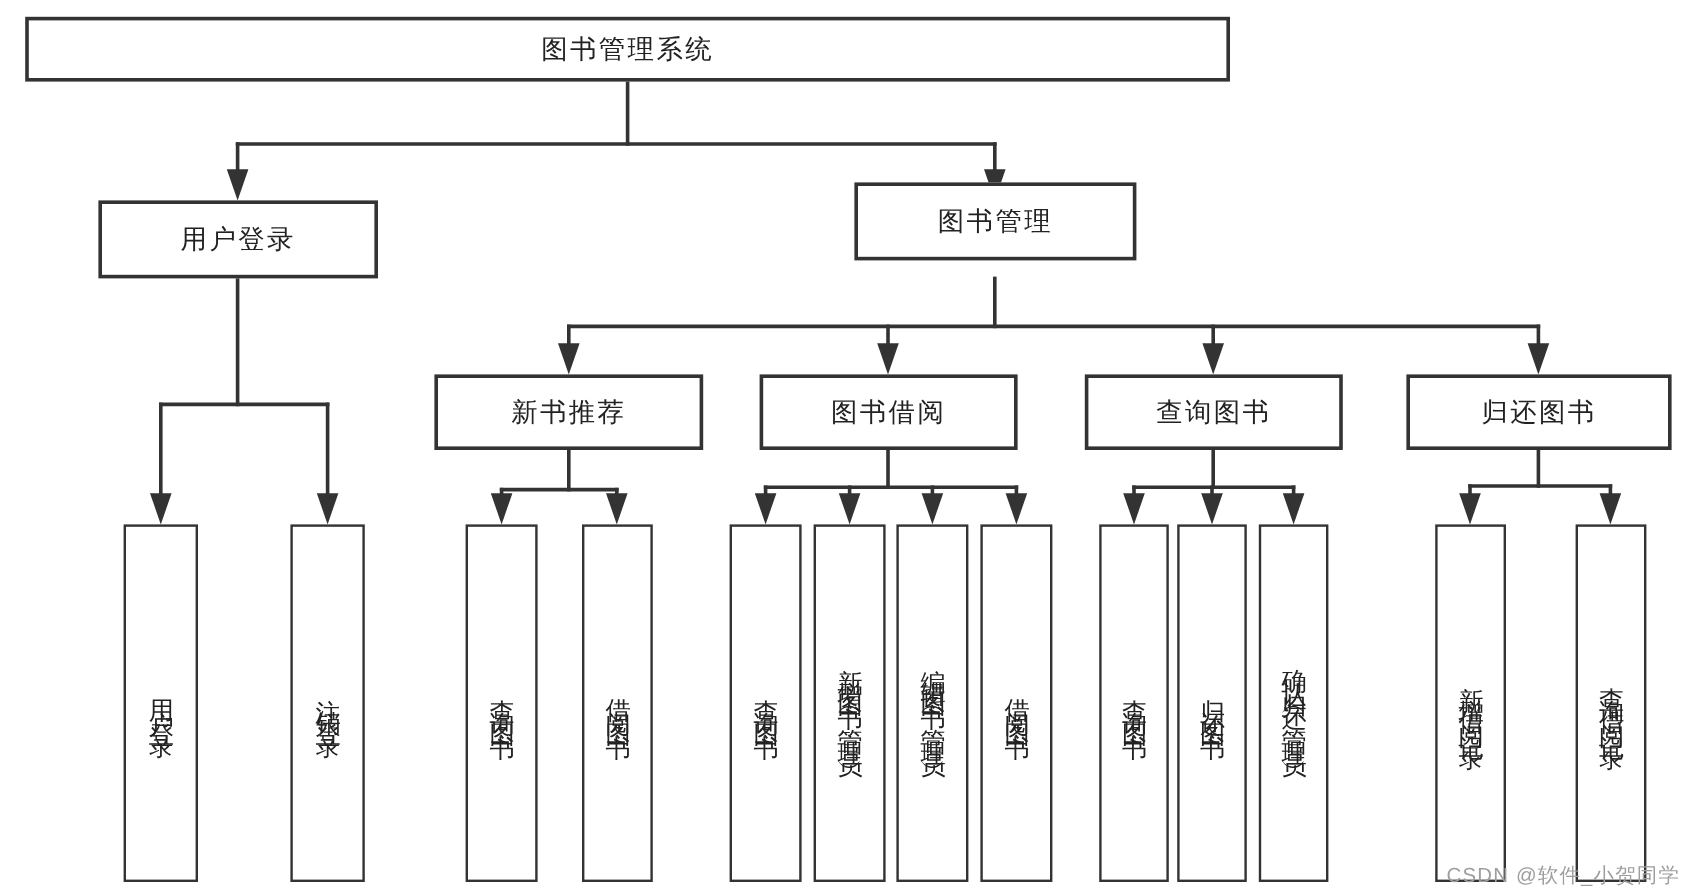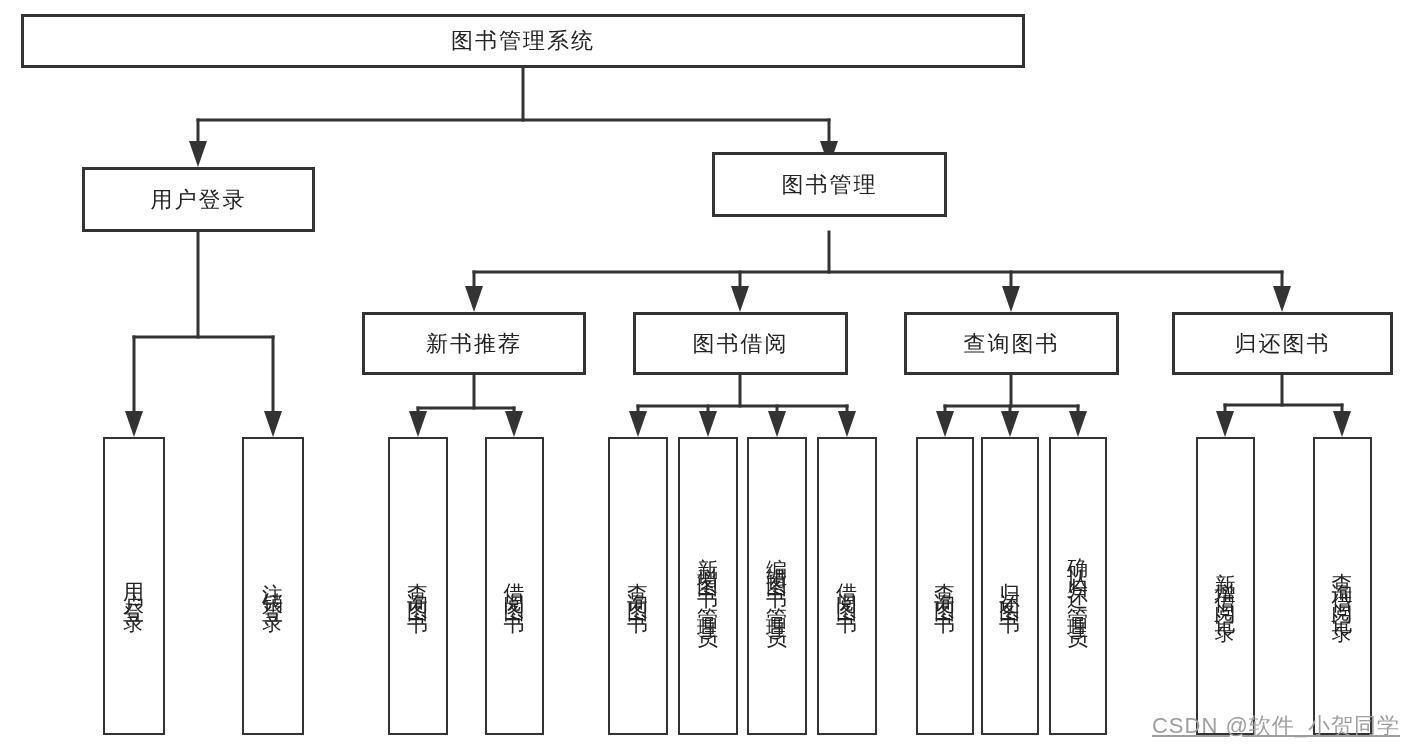--- a/index.html
+++ b/index.html
@@ -19,21 +19,21 @@
     border:2px solid var(--line,#333333); background:#ffffff;
     display:flex; align-items:center; justify-content:center;
   }
   .leaf span {
     writing-mode:vertical-rl; text-orientation:mixed;
     font-size:21px; line-height:1; letter-spacing:10px;
     color:var(--text,#222222); white-space:nowrap;
   }
   .watermark {
     position:absolute; right:5px; bottom:6px;
-    font-size:22px; letter-spacing:1px; color:var(--wm,#9e9e9e);text-decoration:underline;
+    font-size:17px; letter-spacing:1px; color:var(--wm,#9e9e9e);
   }
 </style>
 </head>
 <body>
 
 <div class="canvas">
 
   <svg id="wires" class="wires" viewBox="0 0 1405 747">
       <g>
         <line x1="523" y1="68" x2="523" y2="120" stroke="#333333" stroke-width="3" stroke-linecap="square"></line>

